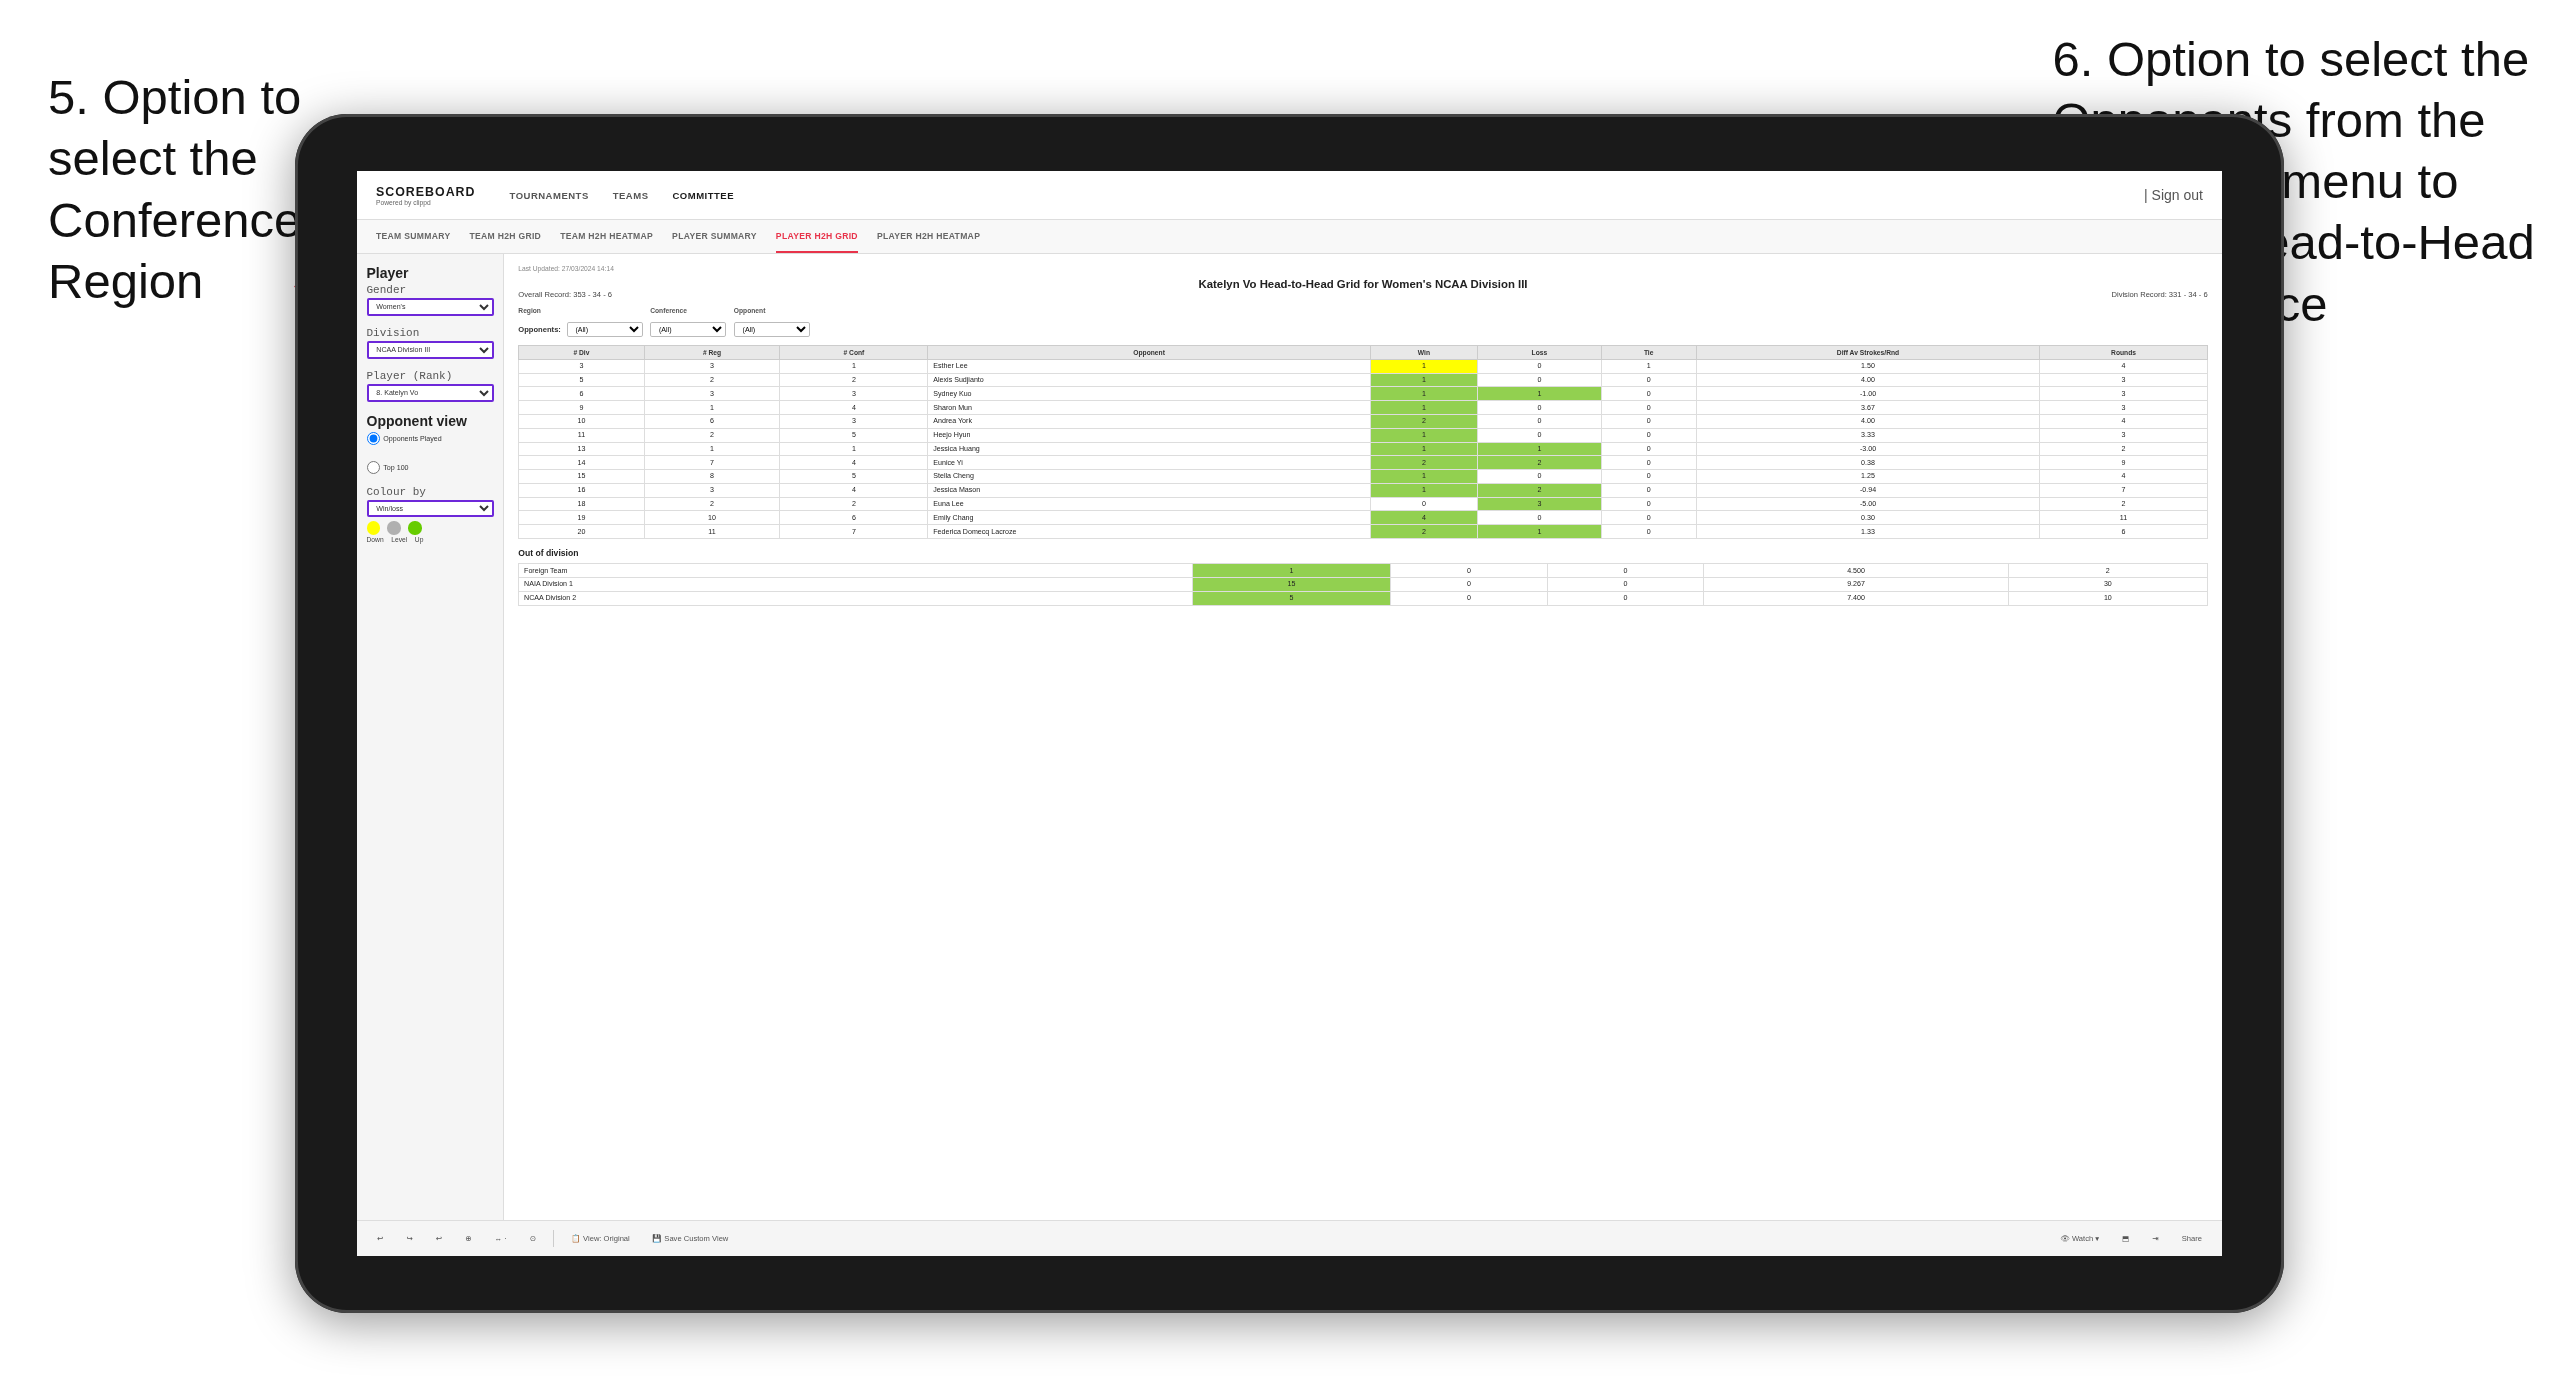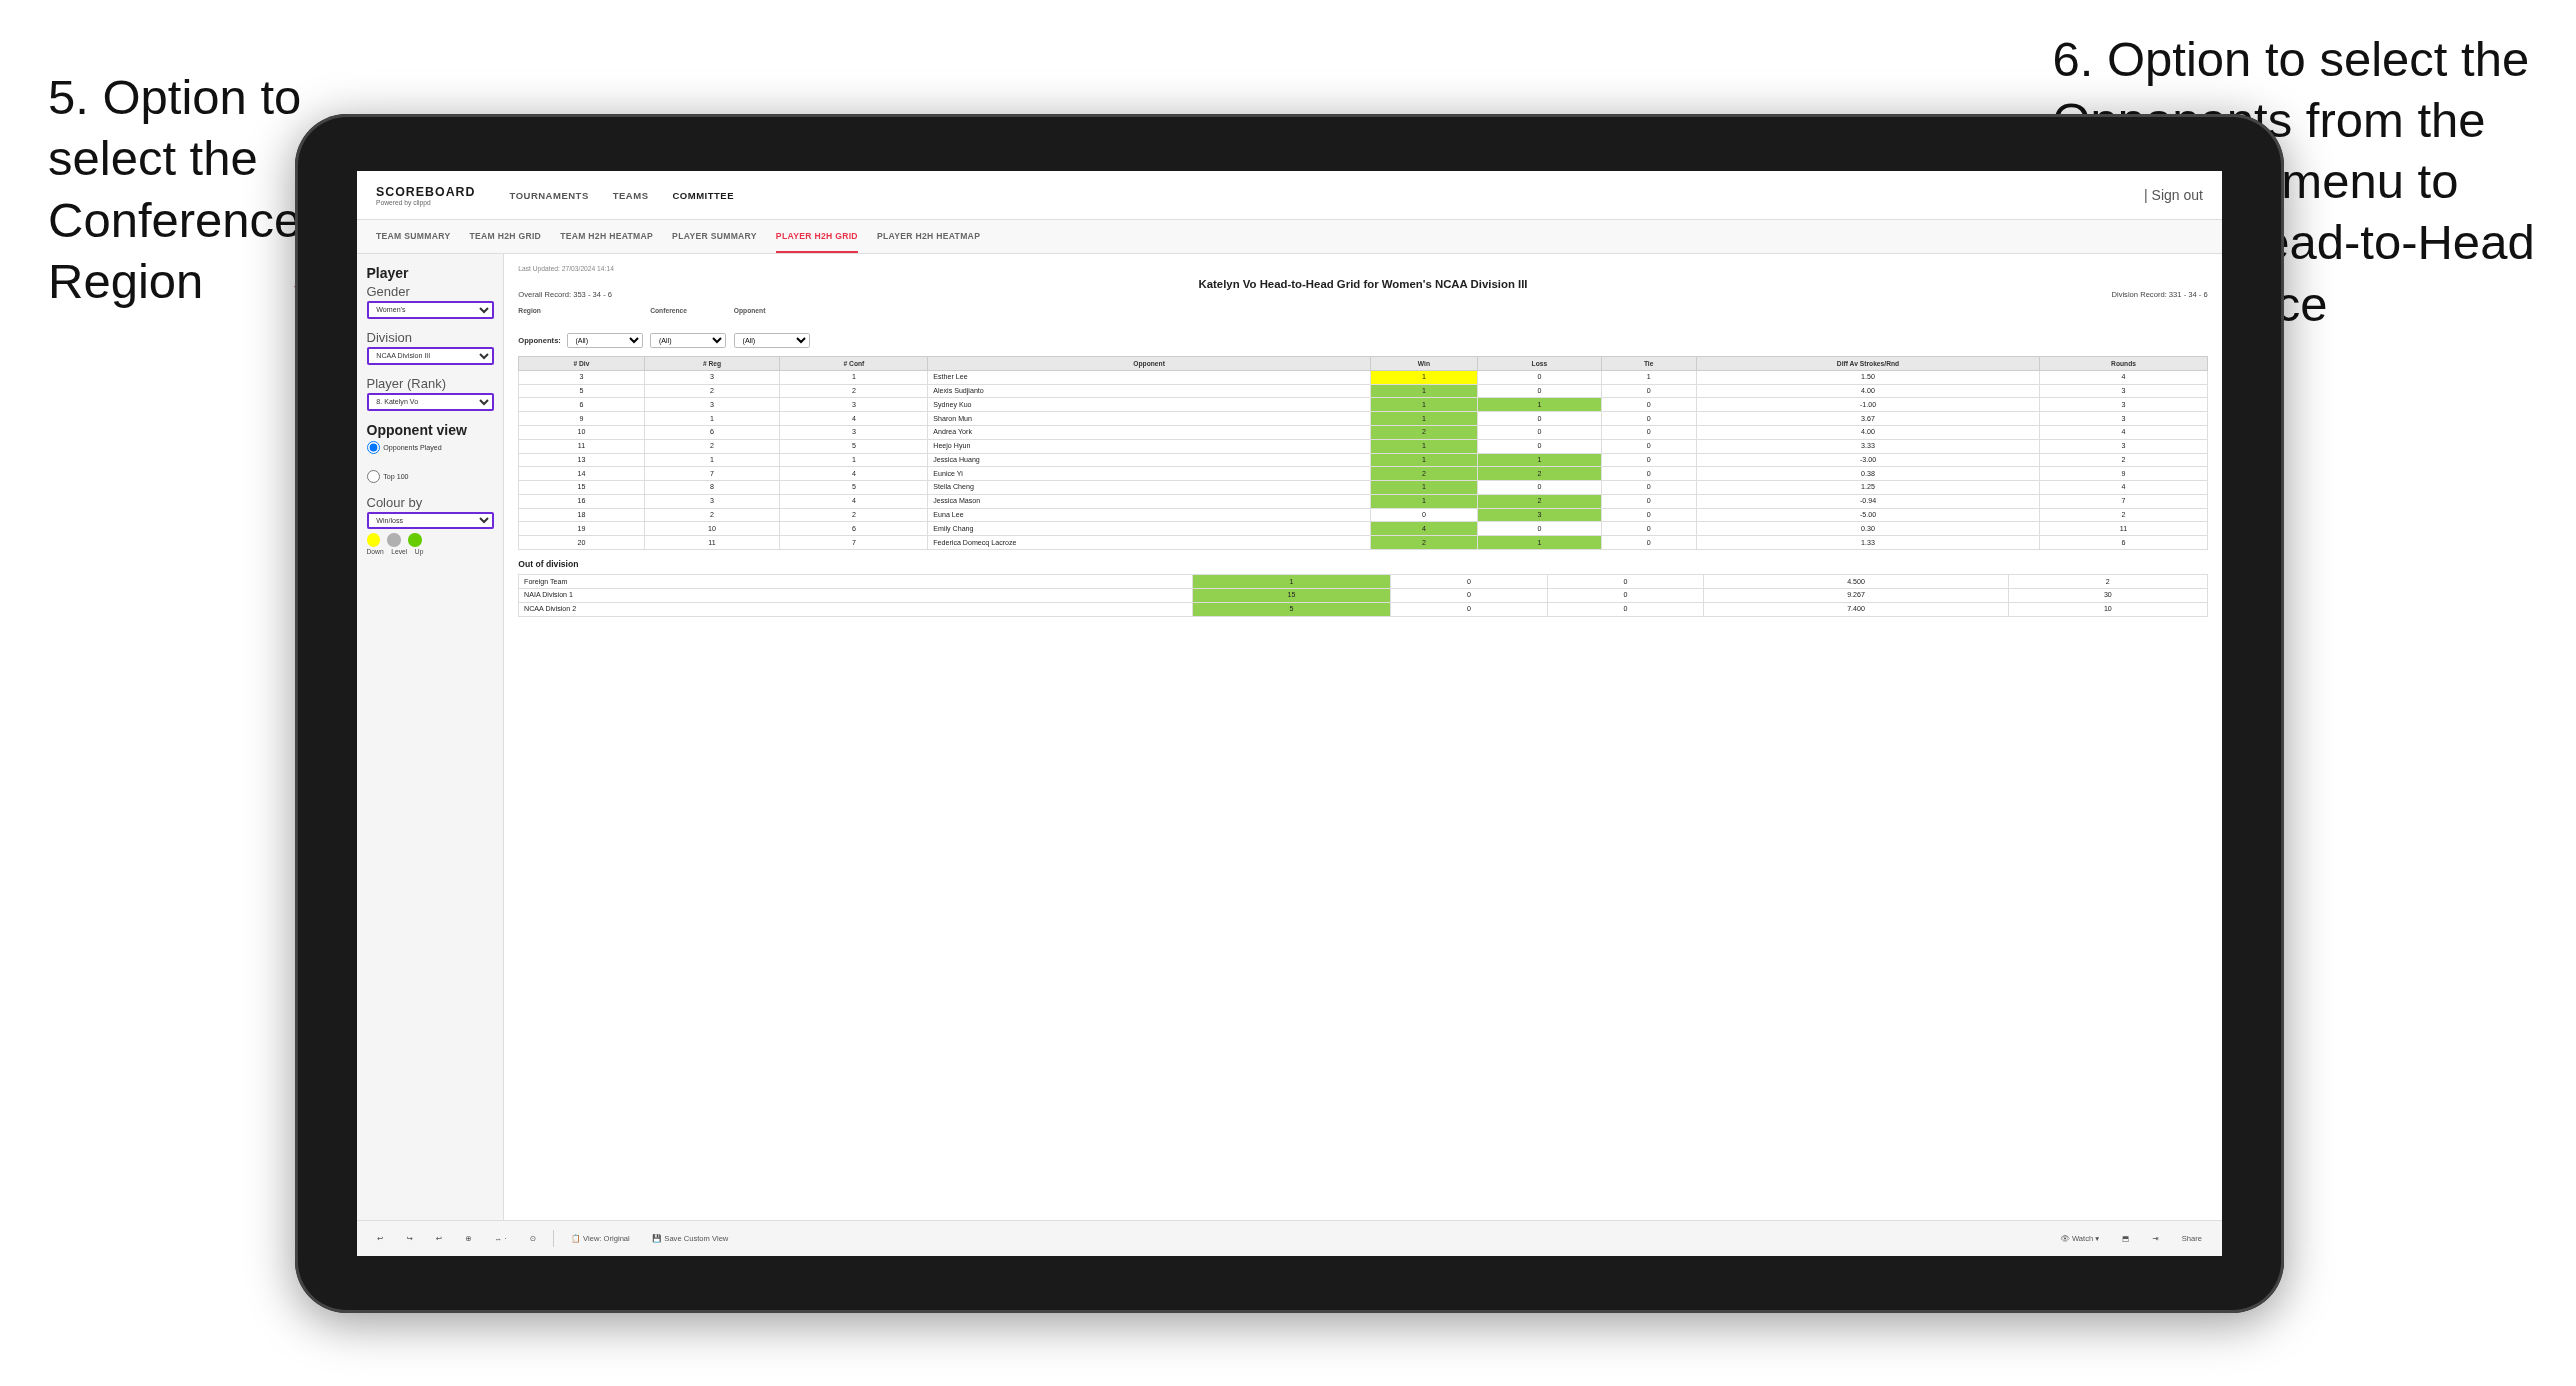--- a/index.html
+++ b/index.html
@@ -168,23 +168,24 @@
     }
 
     .sidebar-section-title {
       font-size: 14px;
       font-weight: 700;
       color: #222;
       margin-bottom: 2.9px;
     }
 
     .sidebar-label {
-      font-size: 13px;
+      font-size: 11px;
       color: #555;
       margin-bottom: 1.9px;
+      font-family: Liberation Mono, monospace;
     }
 
     .sidebar-select {
       width: 100%;
       font-size: 7.1px;
       padding: 1.9px 3.8px;
       border: 2px solid #6d28d9;
       background: #fff;
       color: #333;
       border-radius: 1.9px;
@@ -261,21 +262,21 @@
     .filter-row {
       display: flex;
       gap: 7.6px;
       margin-bottom: 7.6px;
       align-items: flex-end;
     }
 
     .filter-group {
       display: flex;
       flex-direction: column;
-      gap: 19px;
+      gap: 8px;
     }
 
     .filter-label {
       font-size: 6.7px;
       color: #555;
       font-weight: 600;
     }
 
     .filter-select {
       font-size: 7.1px;

